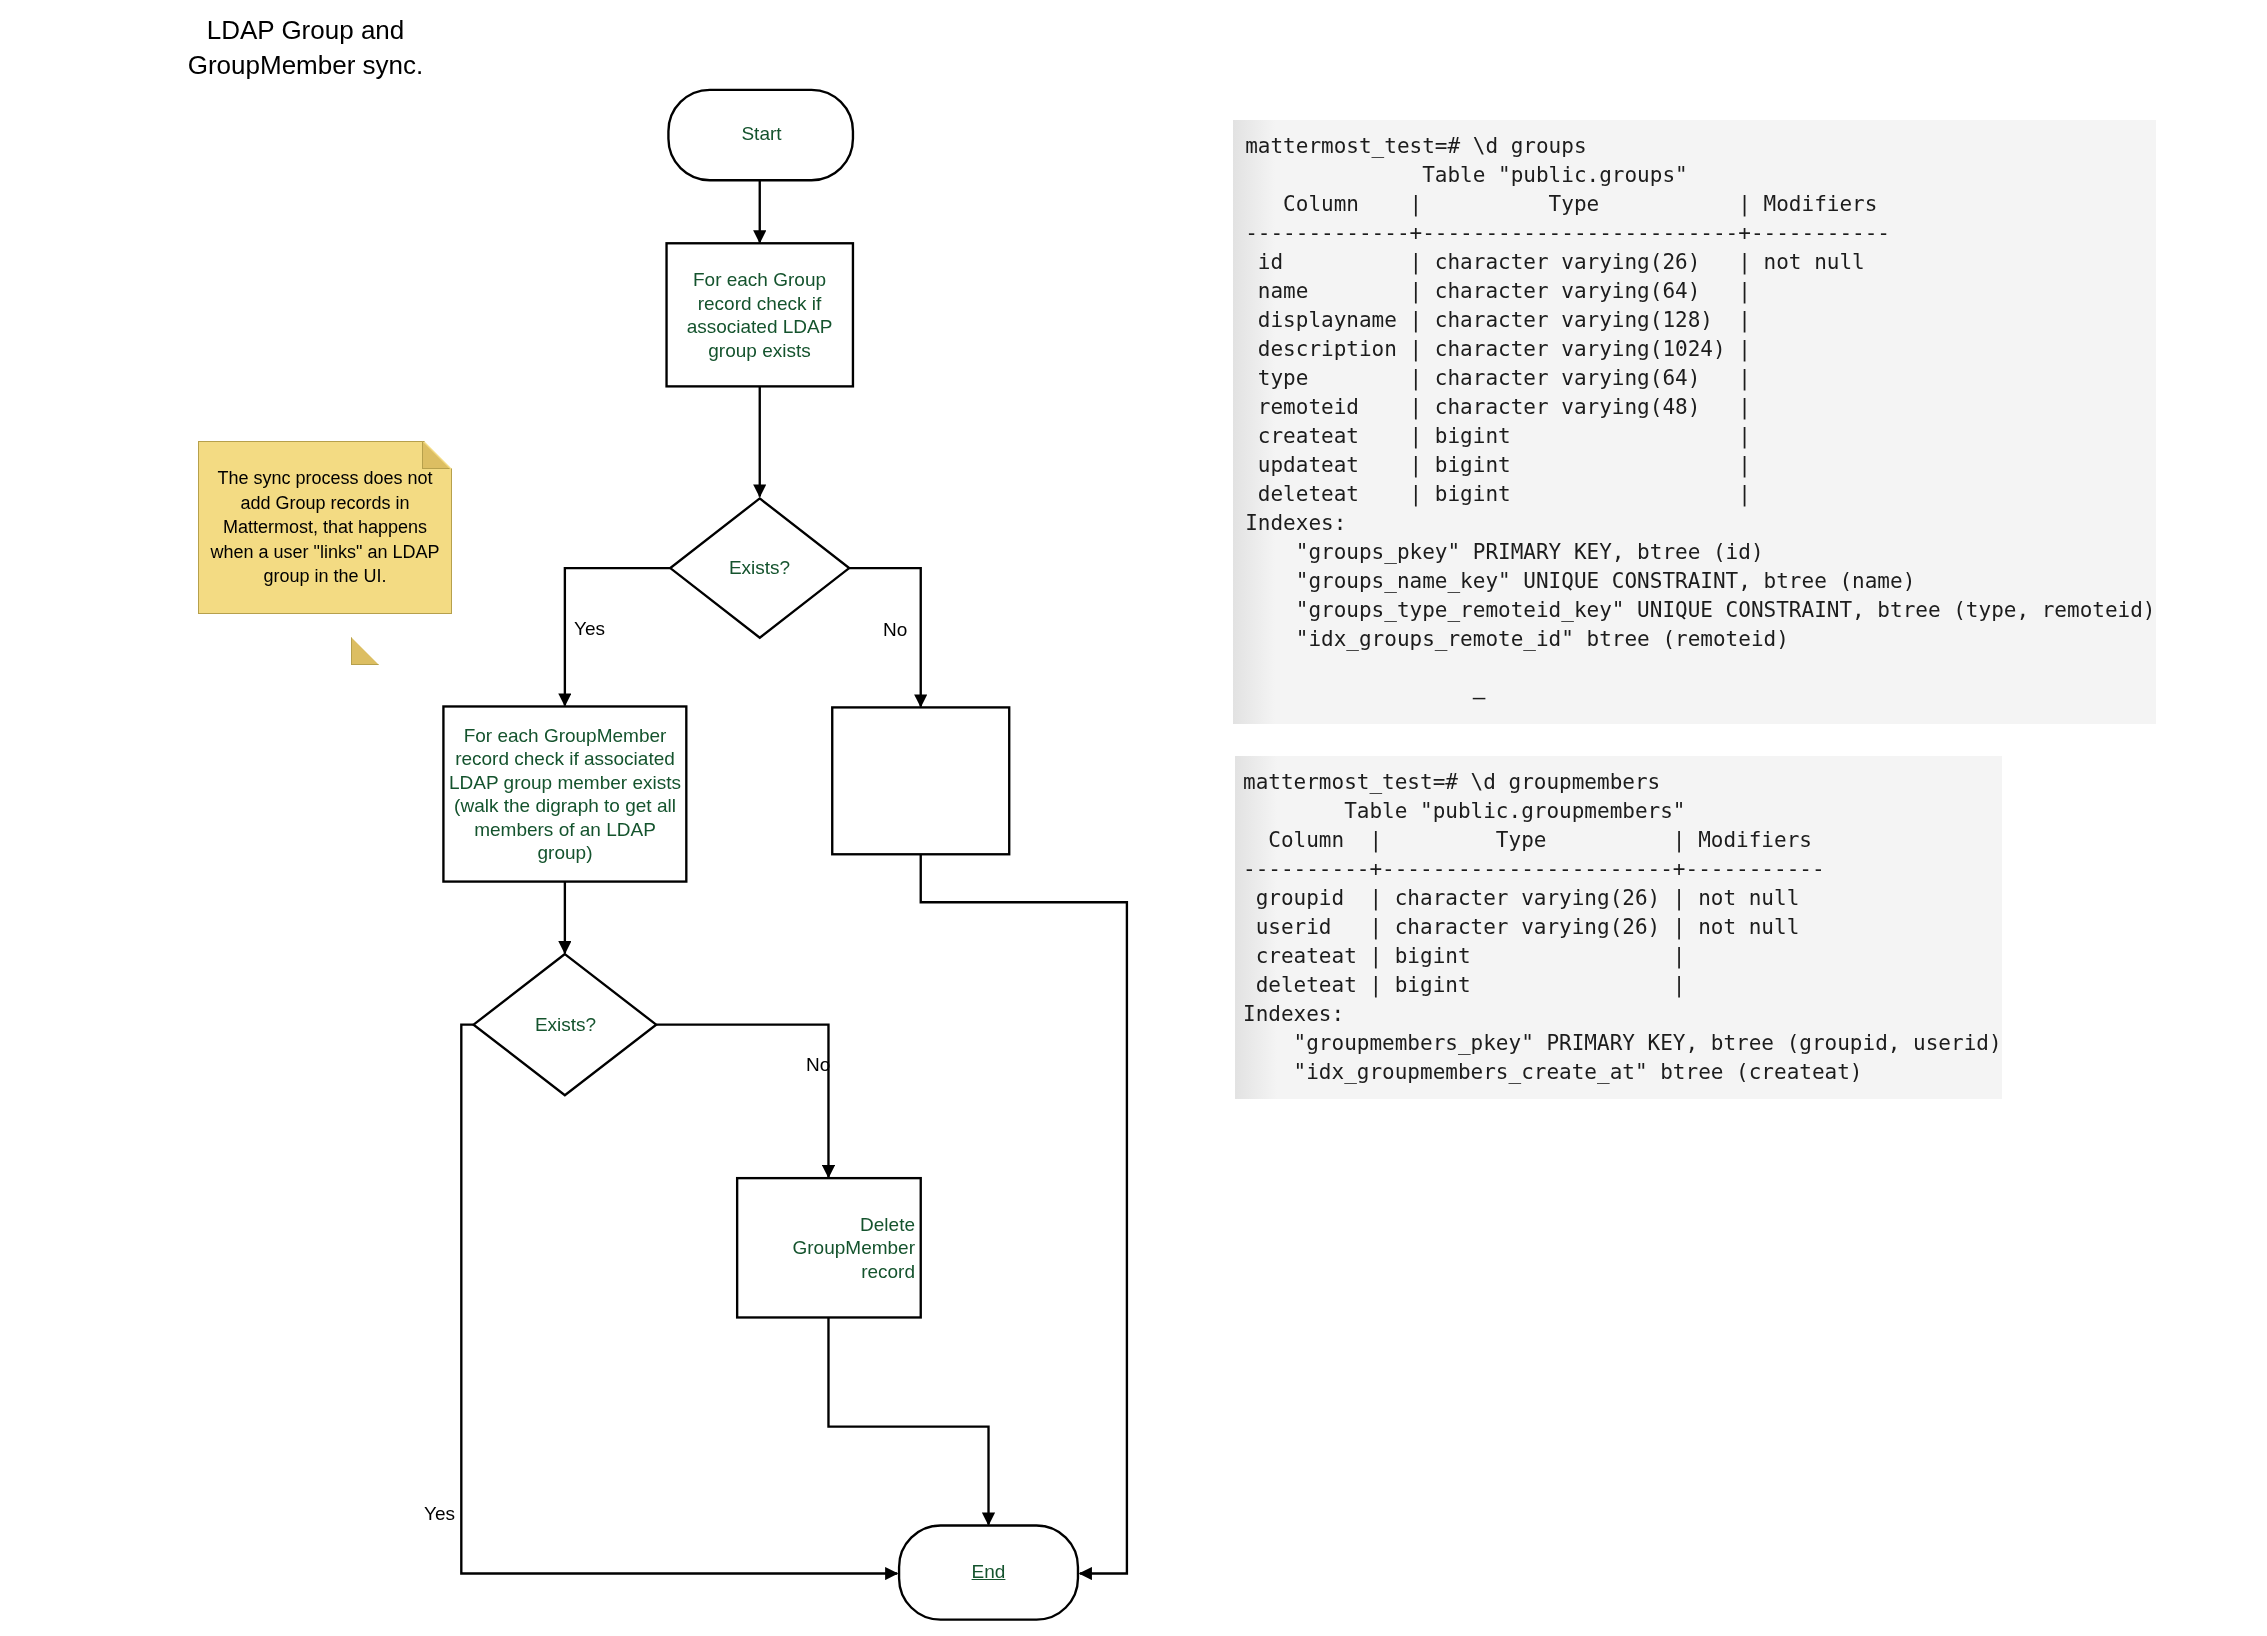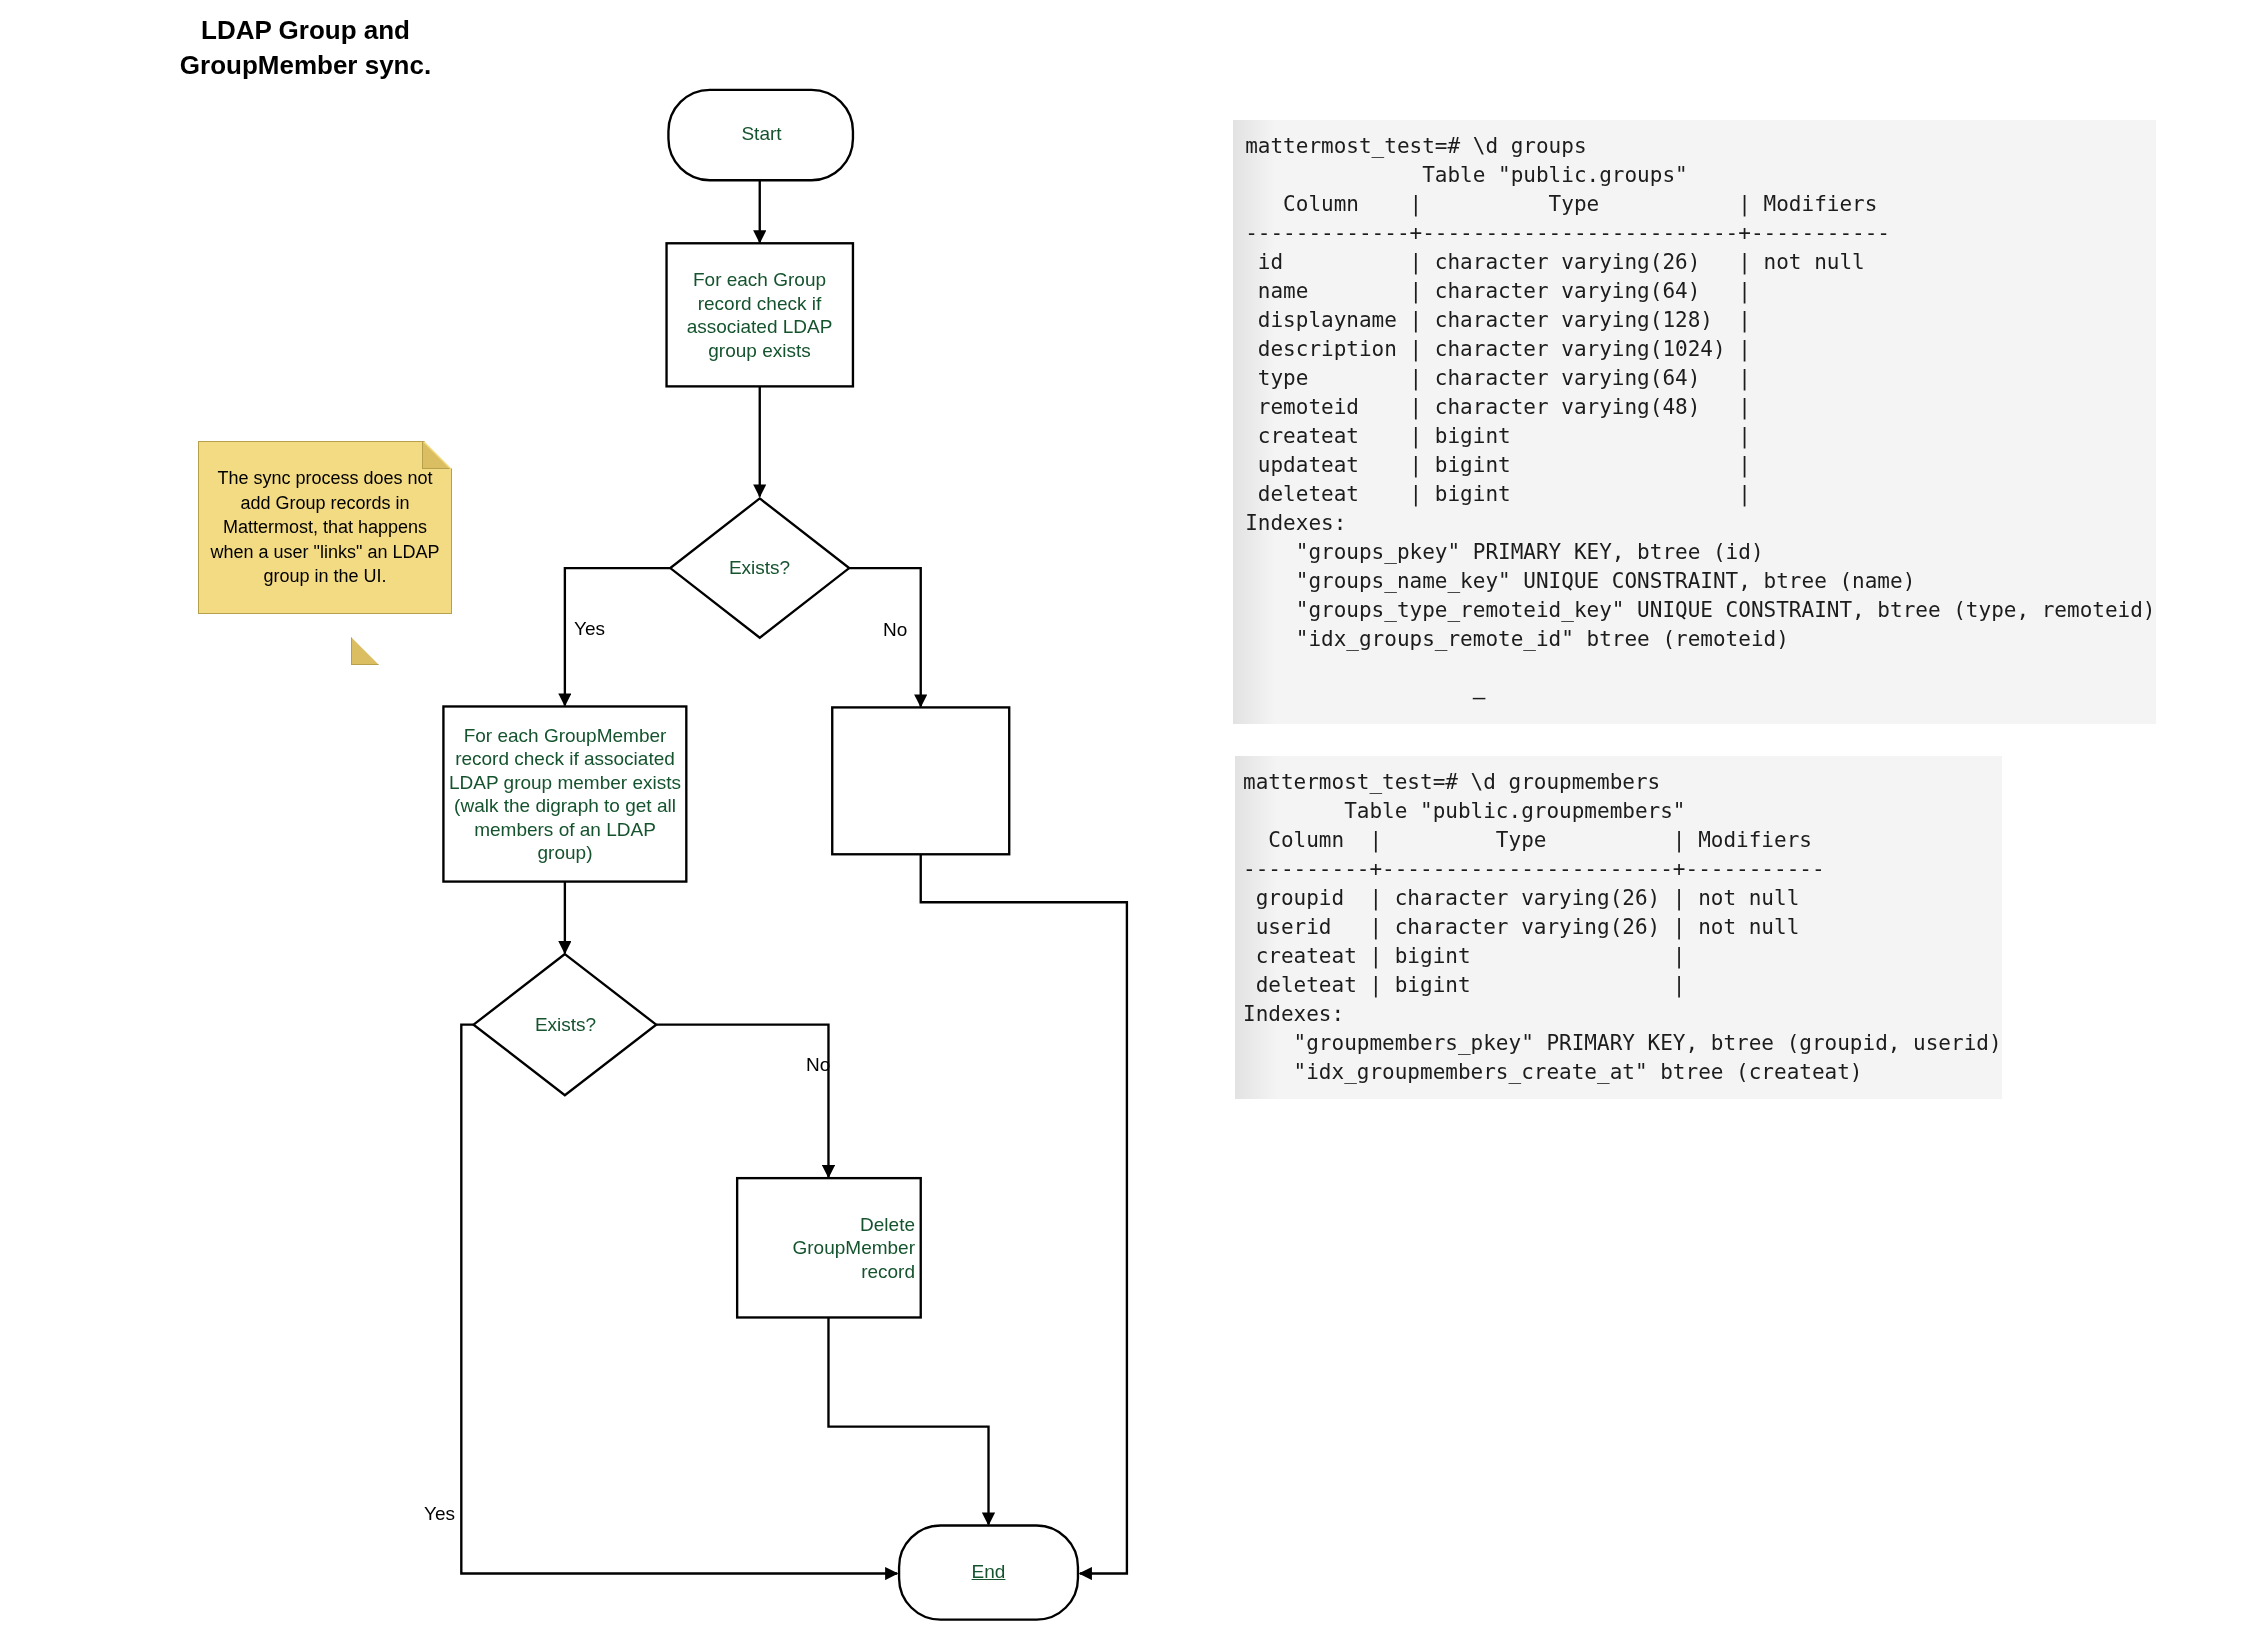--- a/index.html
+++ b/index.html
@@ -3,21 +3,21 @@
 <meta charset="utf-8">
 <style>
   html,body{margin:0;padding:0;background:#ffffff;}
   #canvas{position:relative;width:2267px;height:1637px;background:#ffffff;overflow:hidden;
           font-family:"Liberation Sans", sans-serif;color:#000;}
   #wires{position:absolute;left:0;top:0;width:2267px;height:1637px;}
   .node-label{position:absolute;display:flex;align-items:center;justify-content:center;
               text-align:center;font-size:19px;line-height:23.5px;color:#14532d;}
   .branch-label{position:absolute;font-size:19px;color:#000;margin-top:28px;}
   .diagram-title{position:absolute;left:122px;top:13px;width:367px;text-align:center;
-                 font-size:26px;line-height:35px;font-weight:bold;}
+                 font-size:26px;line-height:35px;font-weight:normal;}
   .note{position:absolute;background:#f3db83;border:1.9px solid #b6a04c;box-sizing:border-box;
         clip-path:polygon(0 0, calc(100% - 28px) 0, 100% 28px, 100% 100%, 0 100%);
         display:flex;align-items:center;justify-content:center;text-align:center;
         font-size:18px;line-height:24.5px;padding:9.4px 5.6px;}
   .note-fold{position:absolute;width:28px;height:28px;
              background:#dcbe62;border-left:1.9px solid #b6a04c;border-bottom:1.9px solid #b6a04c;
              box-sizing:border-box;
              clip-path:polygon(0 0, 100% 100%, 0 100%);}
   .terminal{position:absolute;margin:12px;font-family:"DejaVu Sans Mono", monospace;
             font-size:21px;line-height:29px;color:#1c1c1c;white-space:pre;

